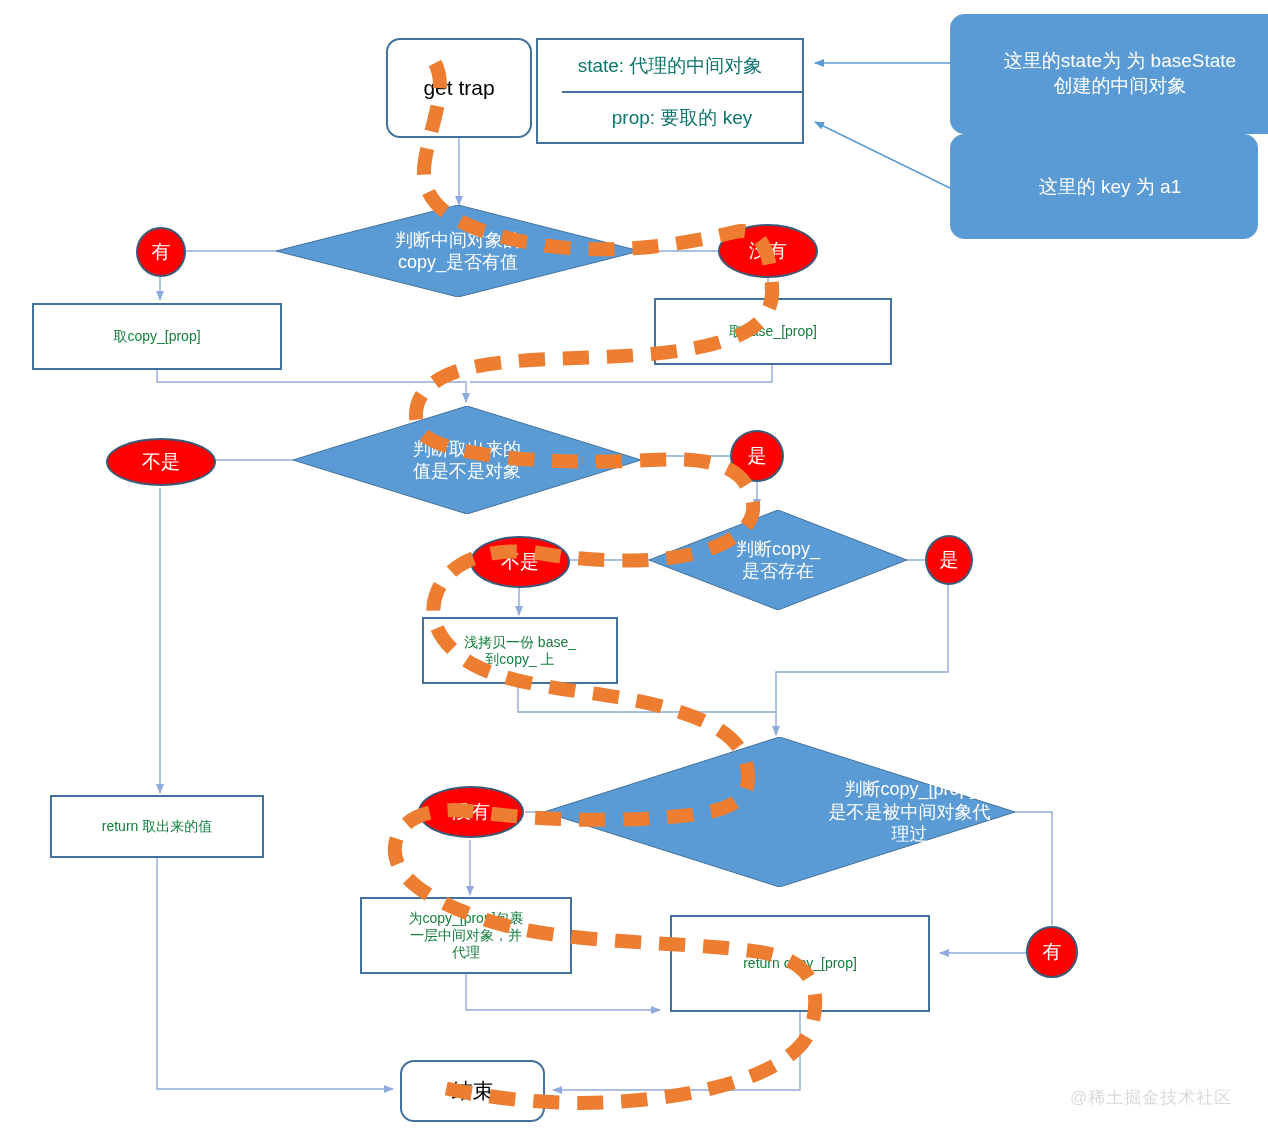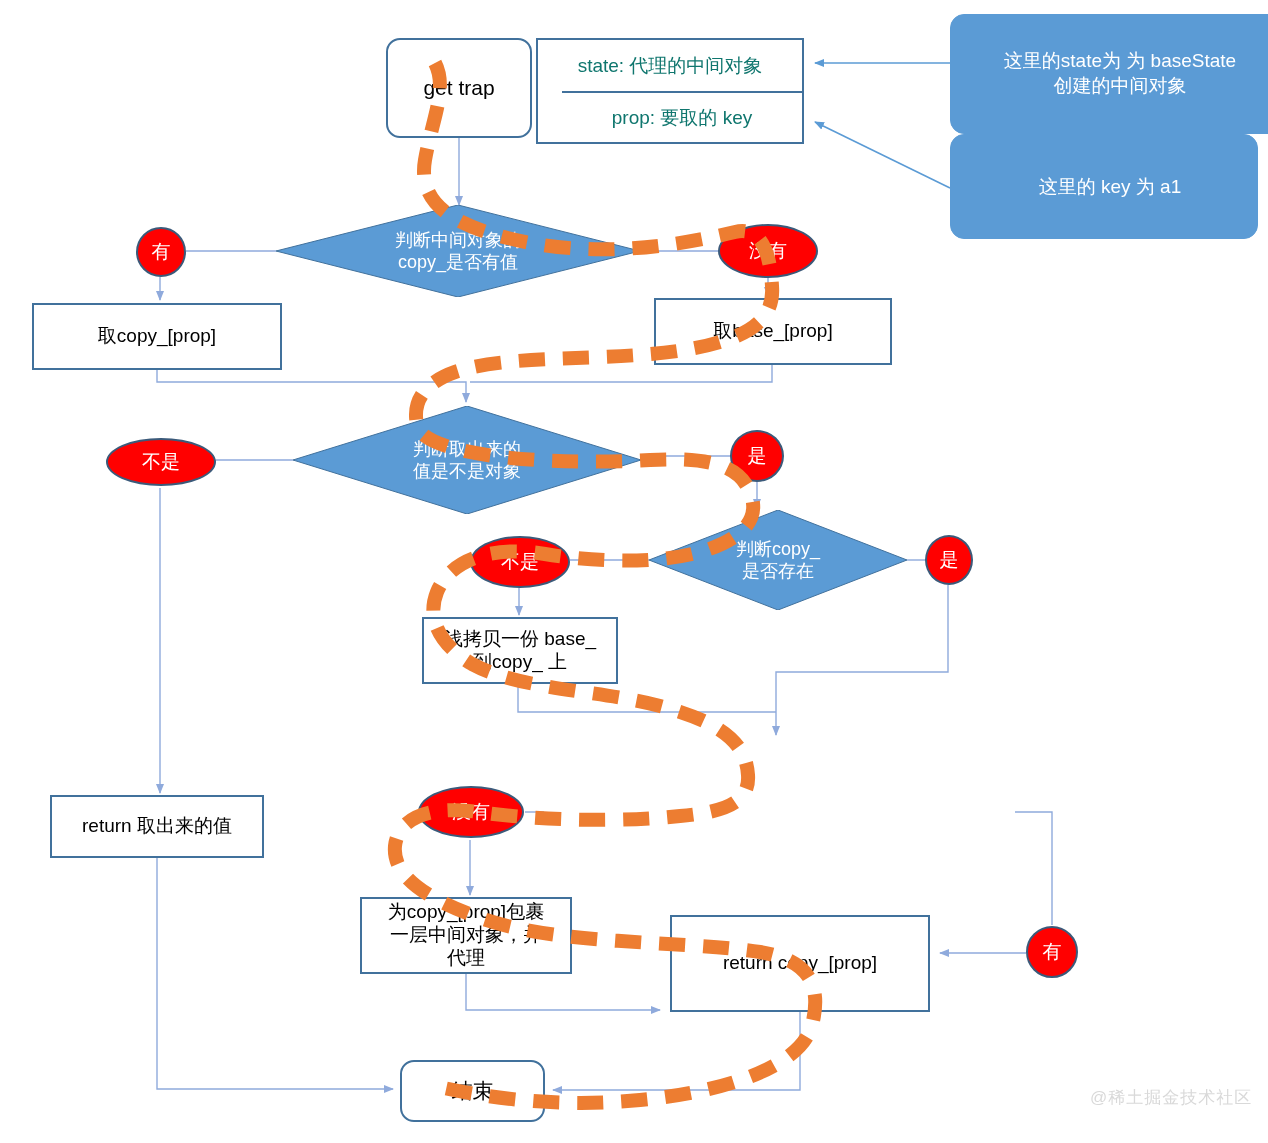--- a/index.html
+++ b/index.html
@@ -28,22 +28,22 @@
     display: flex;
     align-items: center;
     justify-content: center;
     text-align: center;
     line-height: 1.2;
   }
   
   .rect {
     border: 2px solid #41719C;
     background: #ffffff;
-    color: #000000;
-    font-size: 19px;
+    color: #15803d;
+    font-size: 14px;
   }
   
   .term {
     border: 2px solid #41719C;
     background: #ffffff;
     color: #000000;
     font-size: 21px;
     border-radius: 14px;
   }
   
@@ -278,20 +278,28 @@
   </div>
   <div class="ell" style="left:925px; top:535px; width:48px; height:50px;">
     <span>是</span>
   </div>
 
   <div class="node rect" style="left:422px; top:617px; width:196px; height:67px;">
     <span style="white-space: pre-line;">浅拷贝一份 base_
 到copy_ 上</span>
   </div>
 
+  <div class="diamond-wrap" style="left:544px; top:737px; width:471px; height:150px;">
+    <svg class="diamond-shape" viewBox="0 0 471 150" preserveAspectRatio="none" xmlns="http://www.w3.org/2000/svg">
+      <polygon points="235.5,0 471,75 235.5,150 0,75" fill="#5B9BD5" stroke="#41719C" stroke-width="1"></polygon>
+    </svg>
+    <div class="diamond-label" style="padding-left:130px;">判断copy_[prop]
+是不是被中间对象代
+理过</div>
+  </div>
   <div class="ell" style="left:418px; top:786px; width:106px; height:52px;">
     <span>没有</span>
   </div>
   <div class="ell" style="left:1026px; top:926px; width:52px; height:52px;">
     <span>有</span>
   </div>
 
   <div class="node rect" style="left:50px; top:795px; width:214px; height:63px;">
     <span>return 取出来的值</span>
   </div>
@@ -332,15 +340,15 @@
                C600,824 520,818 478,812
                C430,805 398,818 395,846
                C392,878 430,900 480,918
                C560,946 680,940 760,952
                C810,960 822,986 812,1025
                C802,1062 740,1090 640,1100
                C560,1108 490,1098 444,1088"></path>
     </g>
   </svg>
 
-  <div class="watermark" style="left:1070px; top:1086px;margin-left:20px;">@稀土掘金技术社区</div>
+  <div class="watermark" style="left:1070px; top:1086px;">@稀土掘金技术社区</div>
 
 </div>
 
 </body></html>

